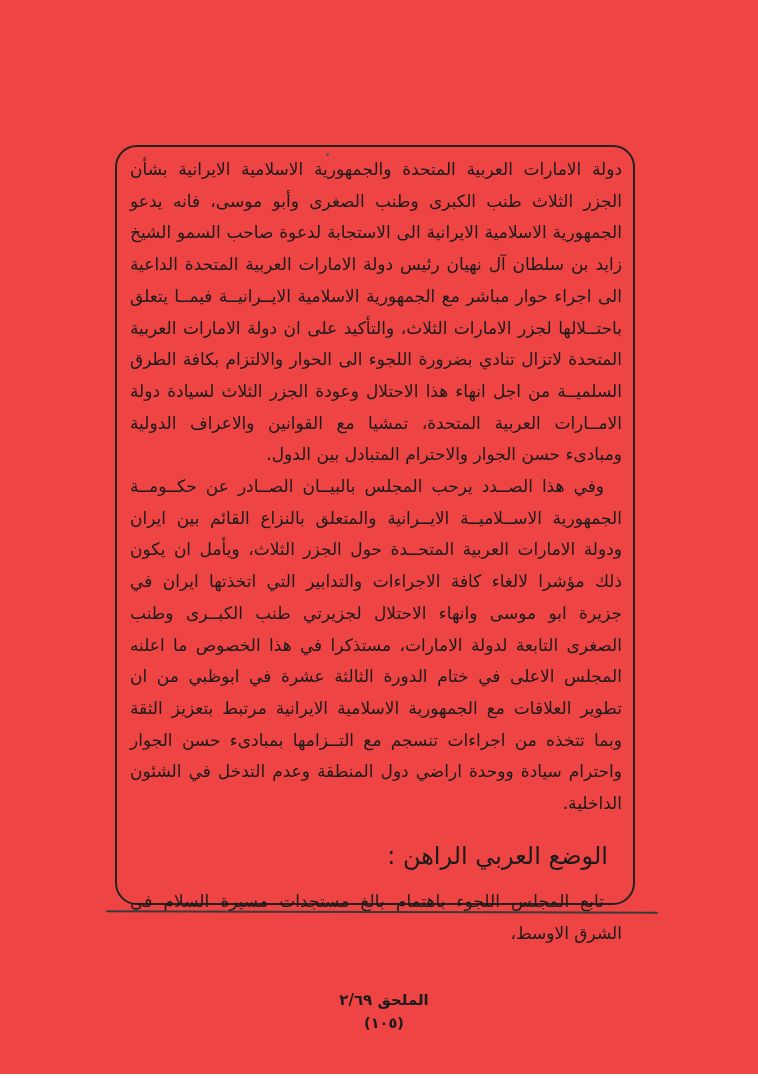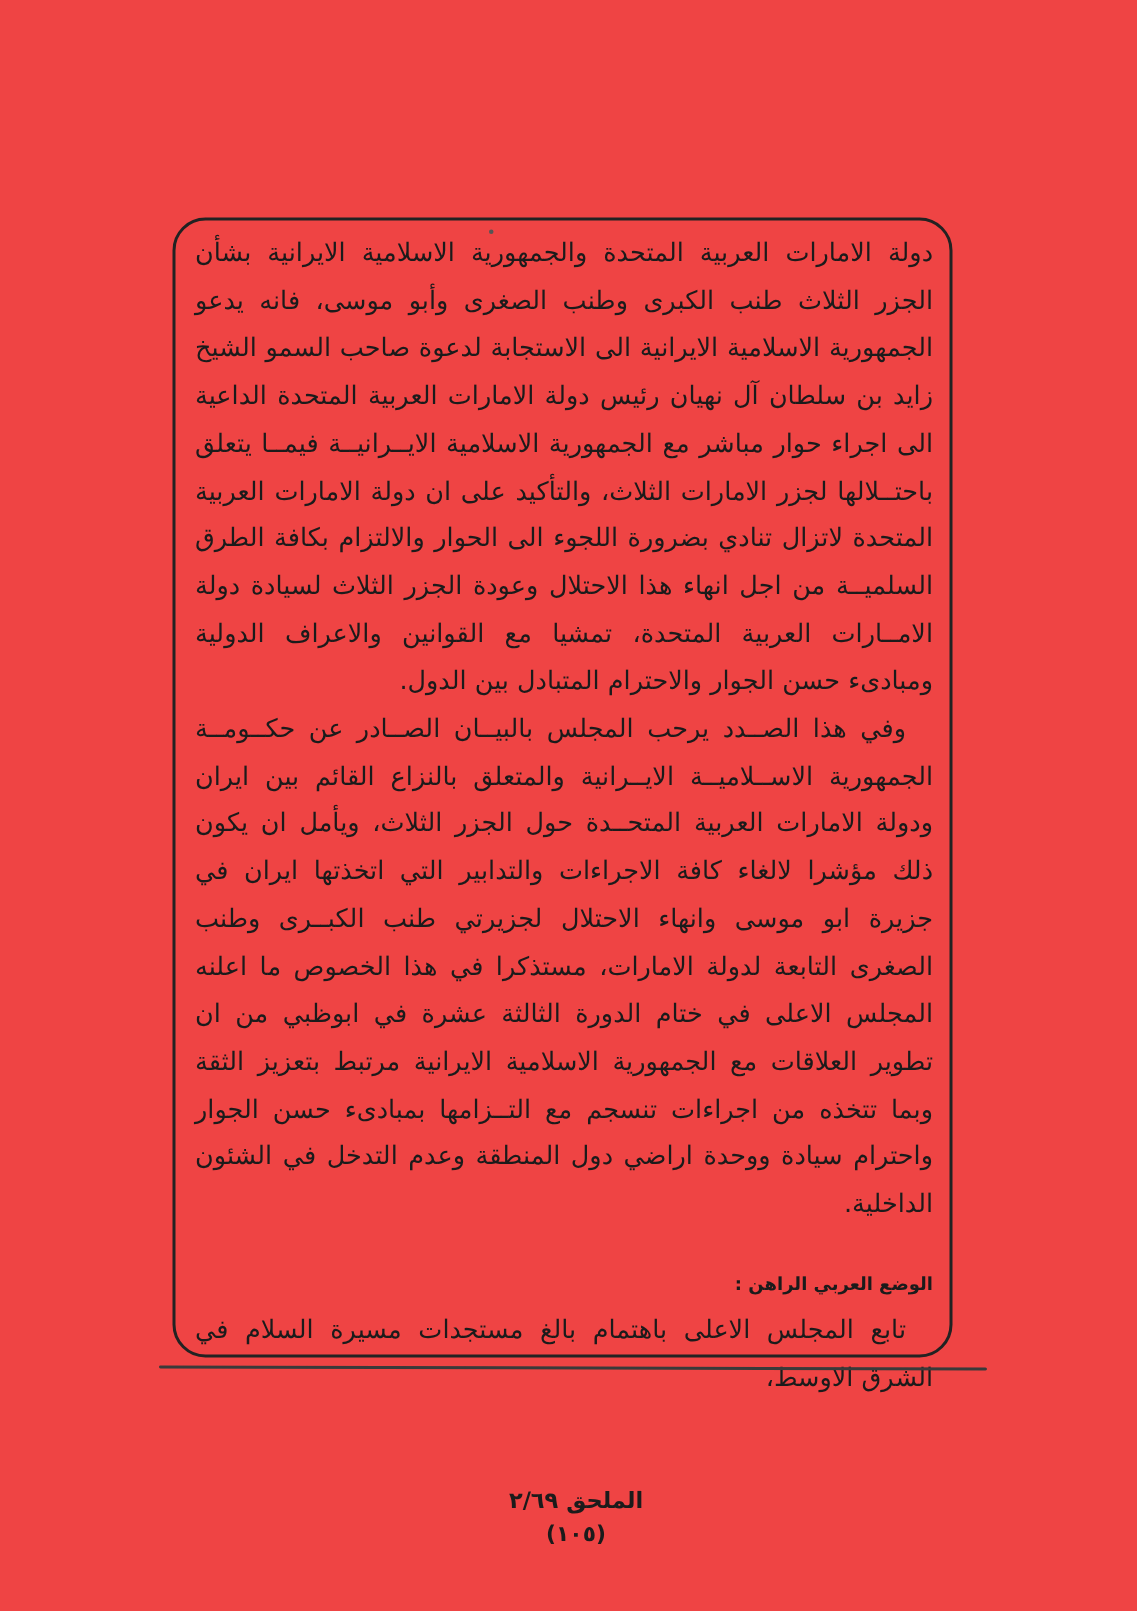--- a/index.html
+++ b/index.html
@@ -58,25 +58,25 @@
     letter-spacing: 0.1px;
     font-weight: 500;
   }
   .content p {
     margin: 0;
   }
   .content p.indent {
     text-indent: 18px;
   }
   .content h2 {
-    margin: 0;
+    margin: 14px;
     margin-top: 21px;
-    font-size: 12px;
+    font-size: 24px;
     line-height: 31.7px;
-    font-weight: bold;
+    font-weight: normal;
     text-align: right;
   }
   .footer {
     position: absolute;
     left: 0;
     right: 0;
     top: 991px;
     text-align: center;
     direction: rtl;
     transform: translateX(5px);
@@ -98,21 +98,21 @@
 
 <div class="page">
 
   <div class="scan-dot"></div>
 
   <div class="border-box">
     <div class="content">
       <p>دولة الامارات العربية المتحدة والجمهورية الاسلامية الايرانية بشأن الجزر الثلاث طنب الكبرى وطنب الصغرى وأبو موسى، فانه يدعو الجمهورية الاسلامية الايرانية الى الاستجابة لدعوة صاحب السمو الشيخ زايد بن سلطان آل نهيان رئيس دولة الامارات العربية المتحدة الداعية الى اجراء حوار مباشر مع الجمهورية الاسلامية الايــرانيــة فيمــا يتعلق باحتــلالها لجزر الامارات الثلاث، والتأكيد على ان دولة الامارات العربية المتحدة لاتزال تنادي بضرورة اللجوء الى الحوار والالتزام بكافة الطرق السلميــة من اجل انهاء هذا الاحتلال وعودة الجزر الثلاث لسيادة دولة الامــارات العربية المتحدة، تمشيا مع القوانين والاعراف الدولية ومبادىء حسن الجوار والاحترام المتبادل بين الدول.</p>
       <p class="indent">وفي هذا الصــدد يرحب المجلس بالبيــان الصــادر عن حكــومــة الجمهورية الاســلاميــة الايــرانية والمتعلق بالنزاع القائم بين ايران ودولة الامارات العربية المتحــدة حول الجزر الثلاث، ويأمل ان يكون ذلك مؤشرا لالغاء كافة الاجراءات والتدابير التي اتخذتها ايران في جزيرة ابو موسى وانهاء الاحتلال لجزيرتي طنب الكبــرى وطنب الصغرى التابعة لدولة الامارات، مستذكرا في هذا الخصوص ما اعلنه المجلس الاعلى في ختام الدورة الثالثة عشرة في ابوظبي من ان تطوير العلاقات مع الجمهورية الاسلامية الايرانية مرتبط بتعزيز الثقة وبما تتخذه من اجراءات تنسجم مع التــزامها بمبادىء حسن الجوار واحترام سيادة ووحدة اراضي دول المنطقة وعدم التدخل في الشئون الداخلية.</p>
       <h2>الوضع العربي الراهن :</h2>
-      <p class="indent">تابع المجلس الاعلى باهتمام بالغ مستجدات مسيرة السلام في الشرق الاوسط،</p>
+      <p class="indent">تابع المجلس اللجوء باهتمام بالغ مستجدات مسيرة السلام في الشرق الاوسط،</p>
     </div>
   </div>
 
   <div class="scan-underline"></div>
 
   <div class="footer">
     <div class="appendix">الملحق ٢/٦٩</div>
     <div class="pagenum">(١٠٥)</div>
   </div>
 

